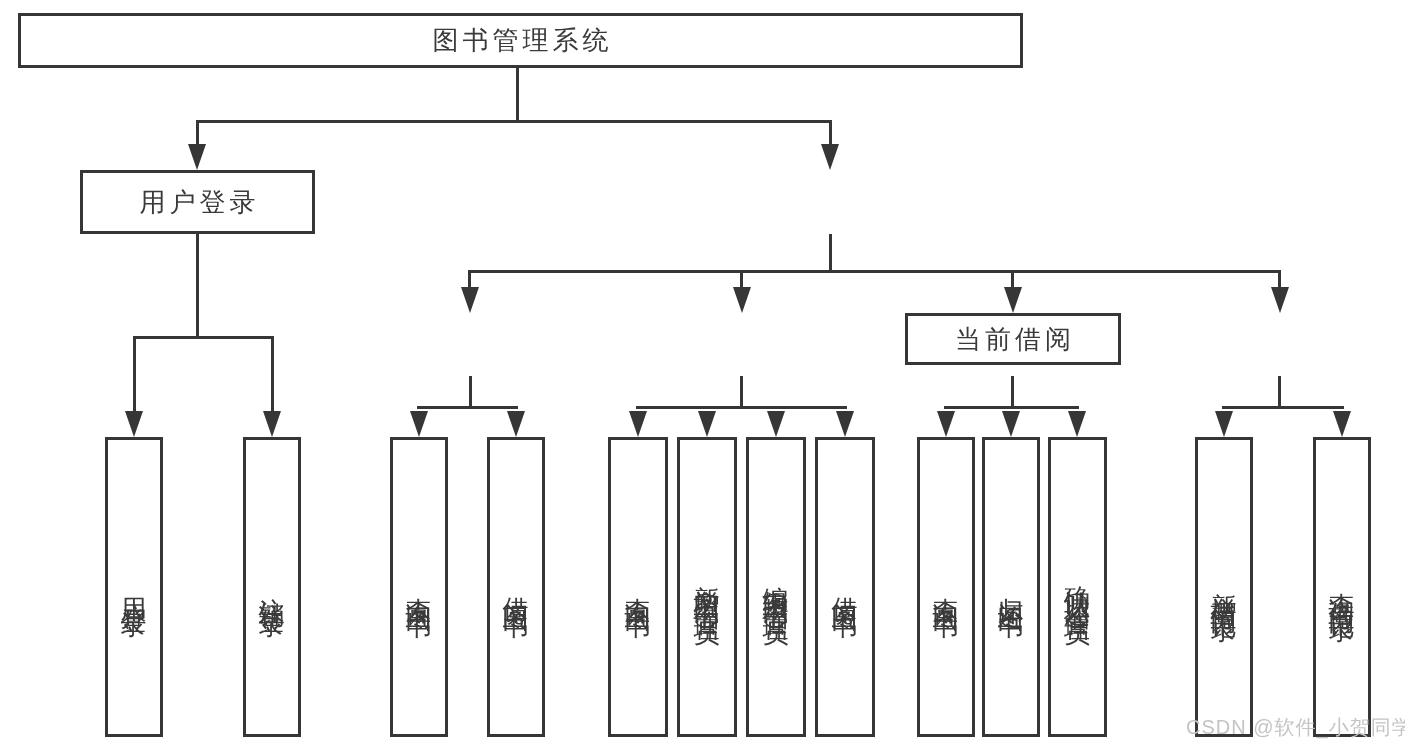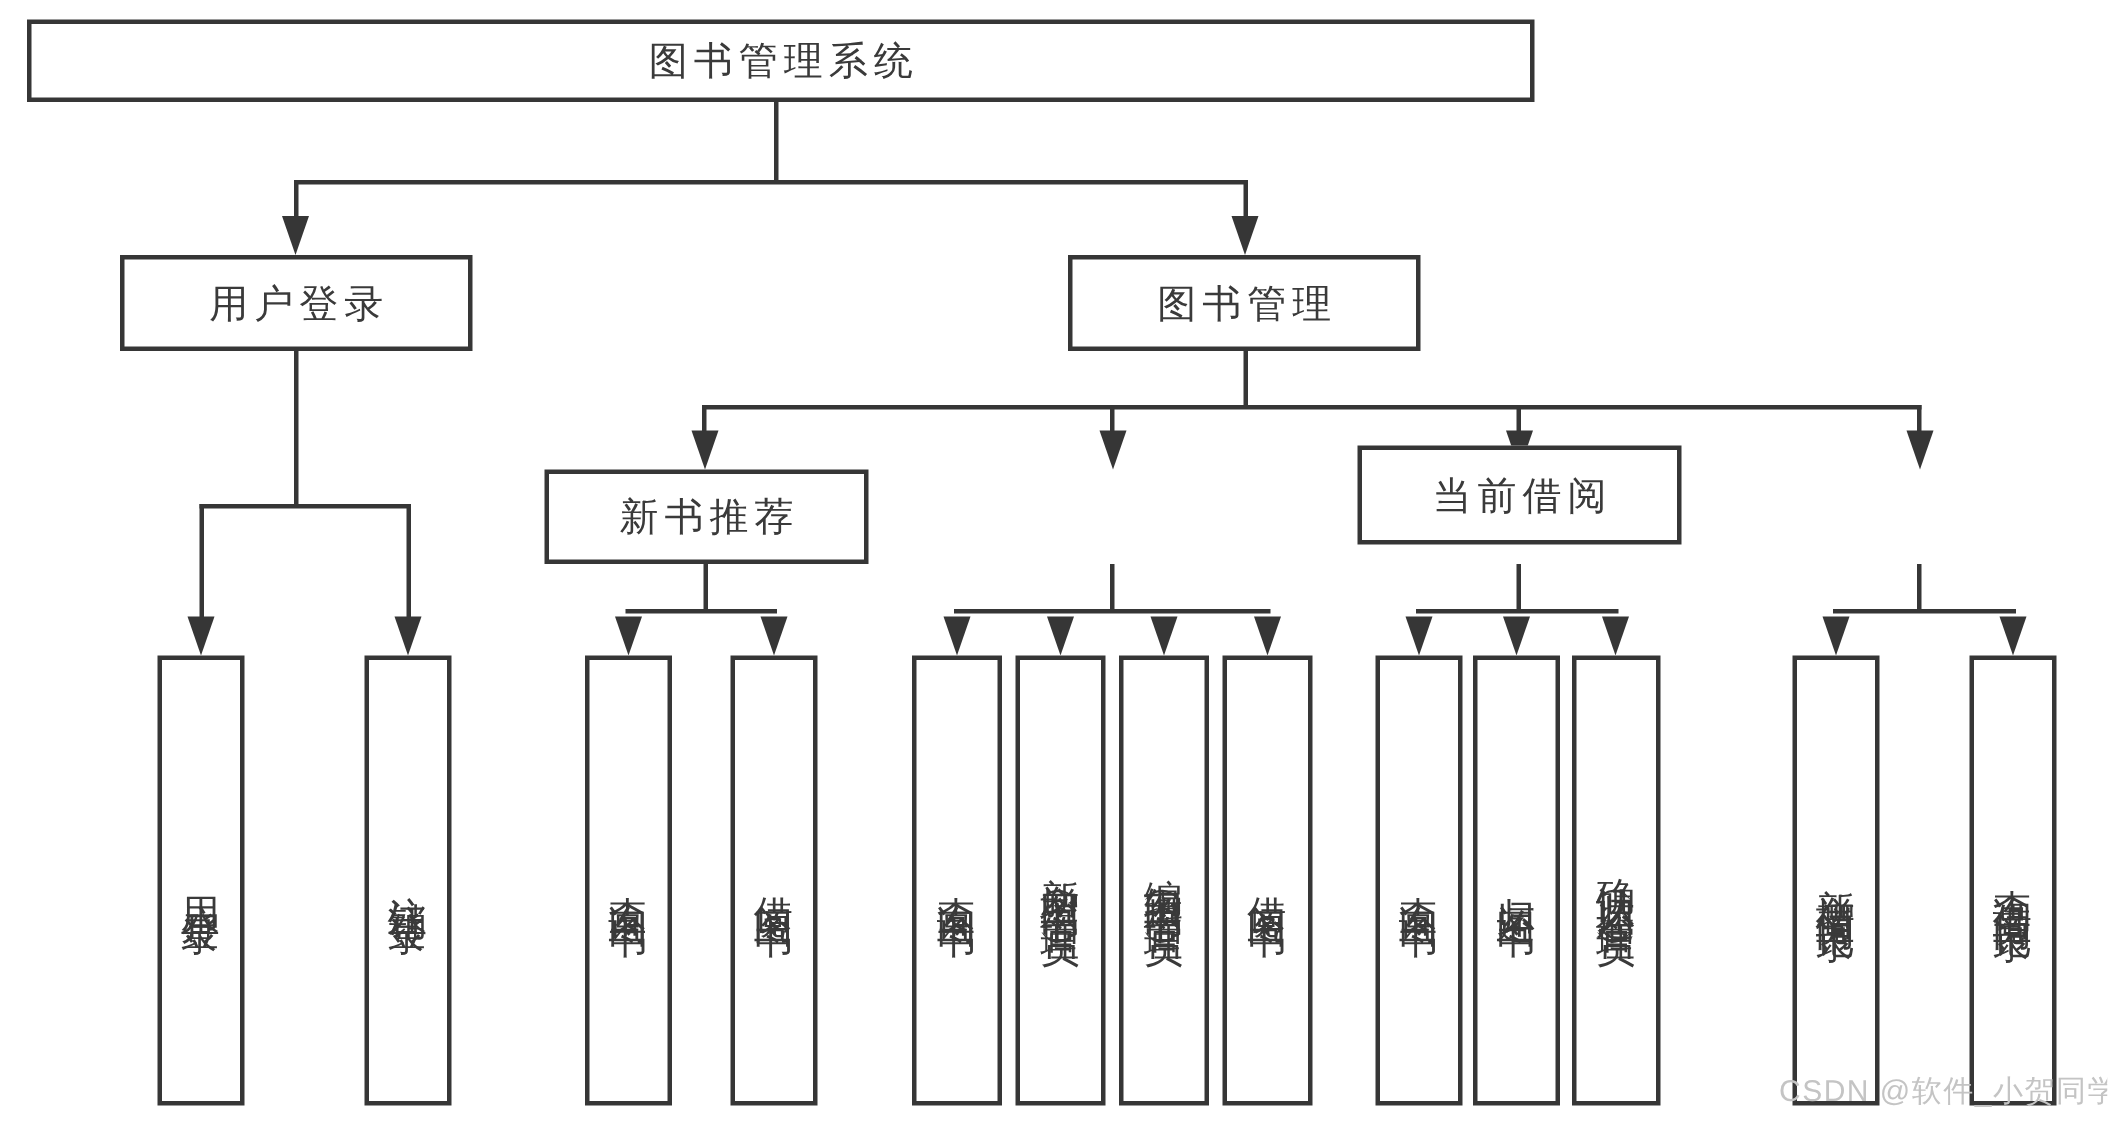--- a/index.html
+++ b/index.html
@@ -120,28 +120,22 @@
   <div class="ar" style="left:1215px;top:411px"></div>
   <div class="ar" style="left:1333px;top:411px"></div>
 
   <div class="box" style="left:18px;top:13px;width:1005px;height:55px">
     <span class="hlabel">图书管理系统</span>
   </div>
 
   <div class="box" style="left:80px;top:170px;width:235px;height:64px">
     <span class="hlabel">用户登录</span>
   </div>
-  <div class="box" style="left:712px;top:170px;width:235px;height:64px">
-    <span class="hlabel">图书管理</span>
-  </div>
 
-  <div class="box" style="left:363px;top:313px;width:216px;height:63px">
-    <span class="hlabel">新书推荐</span>
-  </div>
-  <div class="box" style="left:905px;top:297px;width:216px;height:66px">
+  <div class="box" style="left:905px;top:313px;width:216px;height:52px">
     <span class="hlabel">当前借阅</span>
   </div>
 
   <div class="box leaf" style="left:105px;top:437px;width:58px;height:300px">
     <span class="vlabel">用户登录</span>
   </div>
   <div class="box leaf" style="left:243px;top:437px;width:58px;height:300px">
     <span class="vlabel">注销登录</span>
   </div>
 

